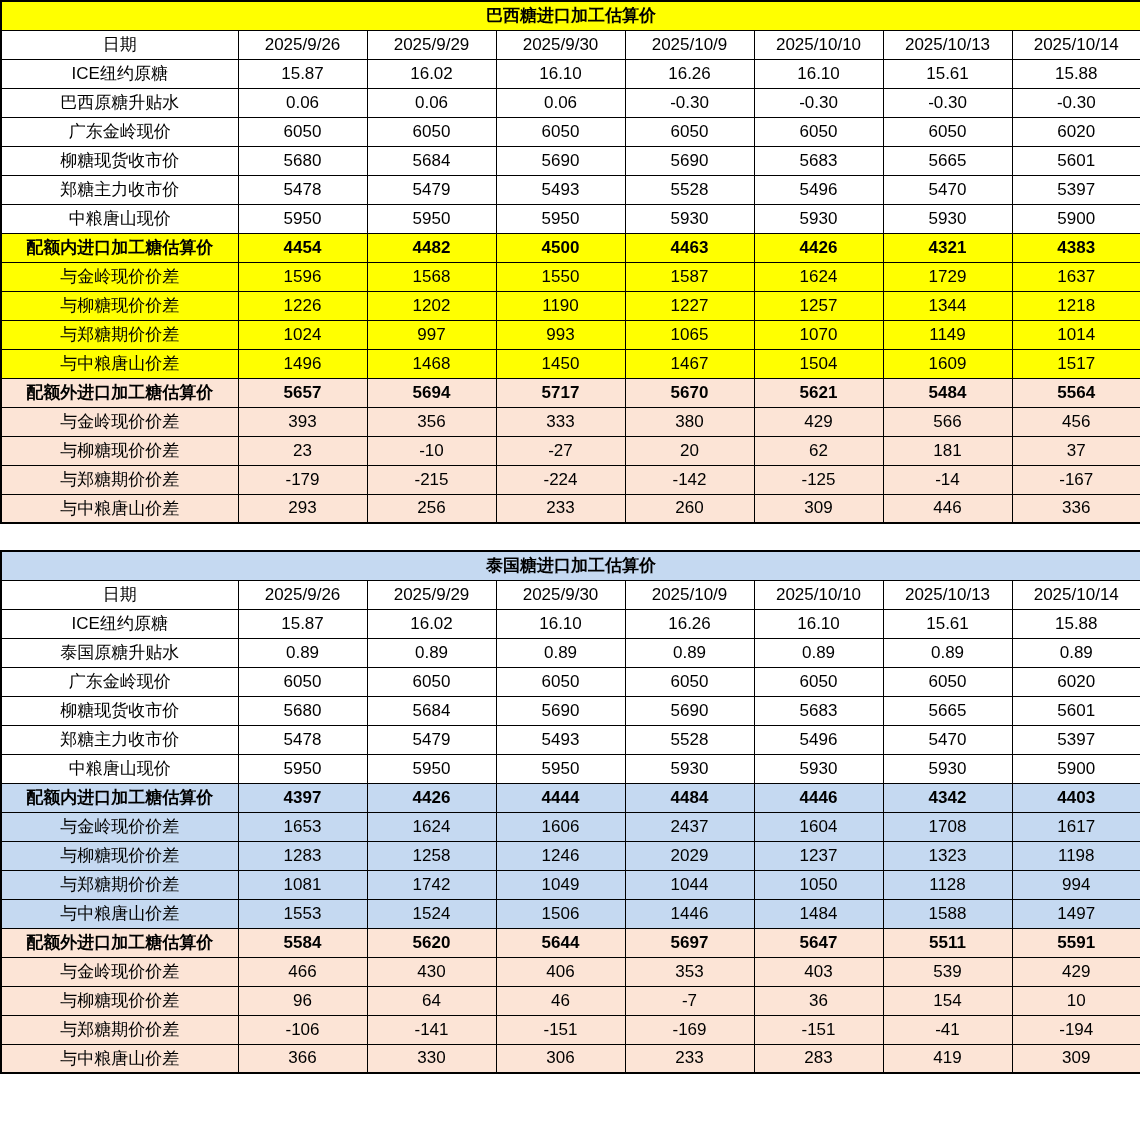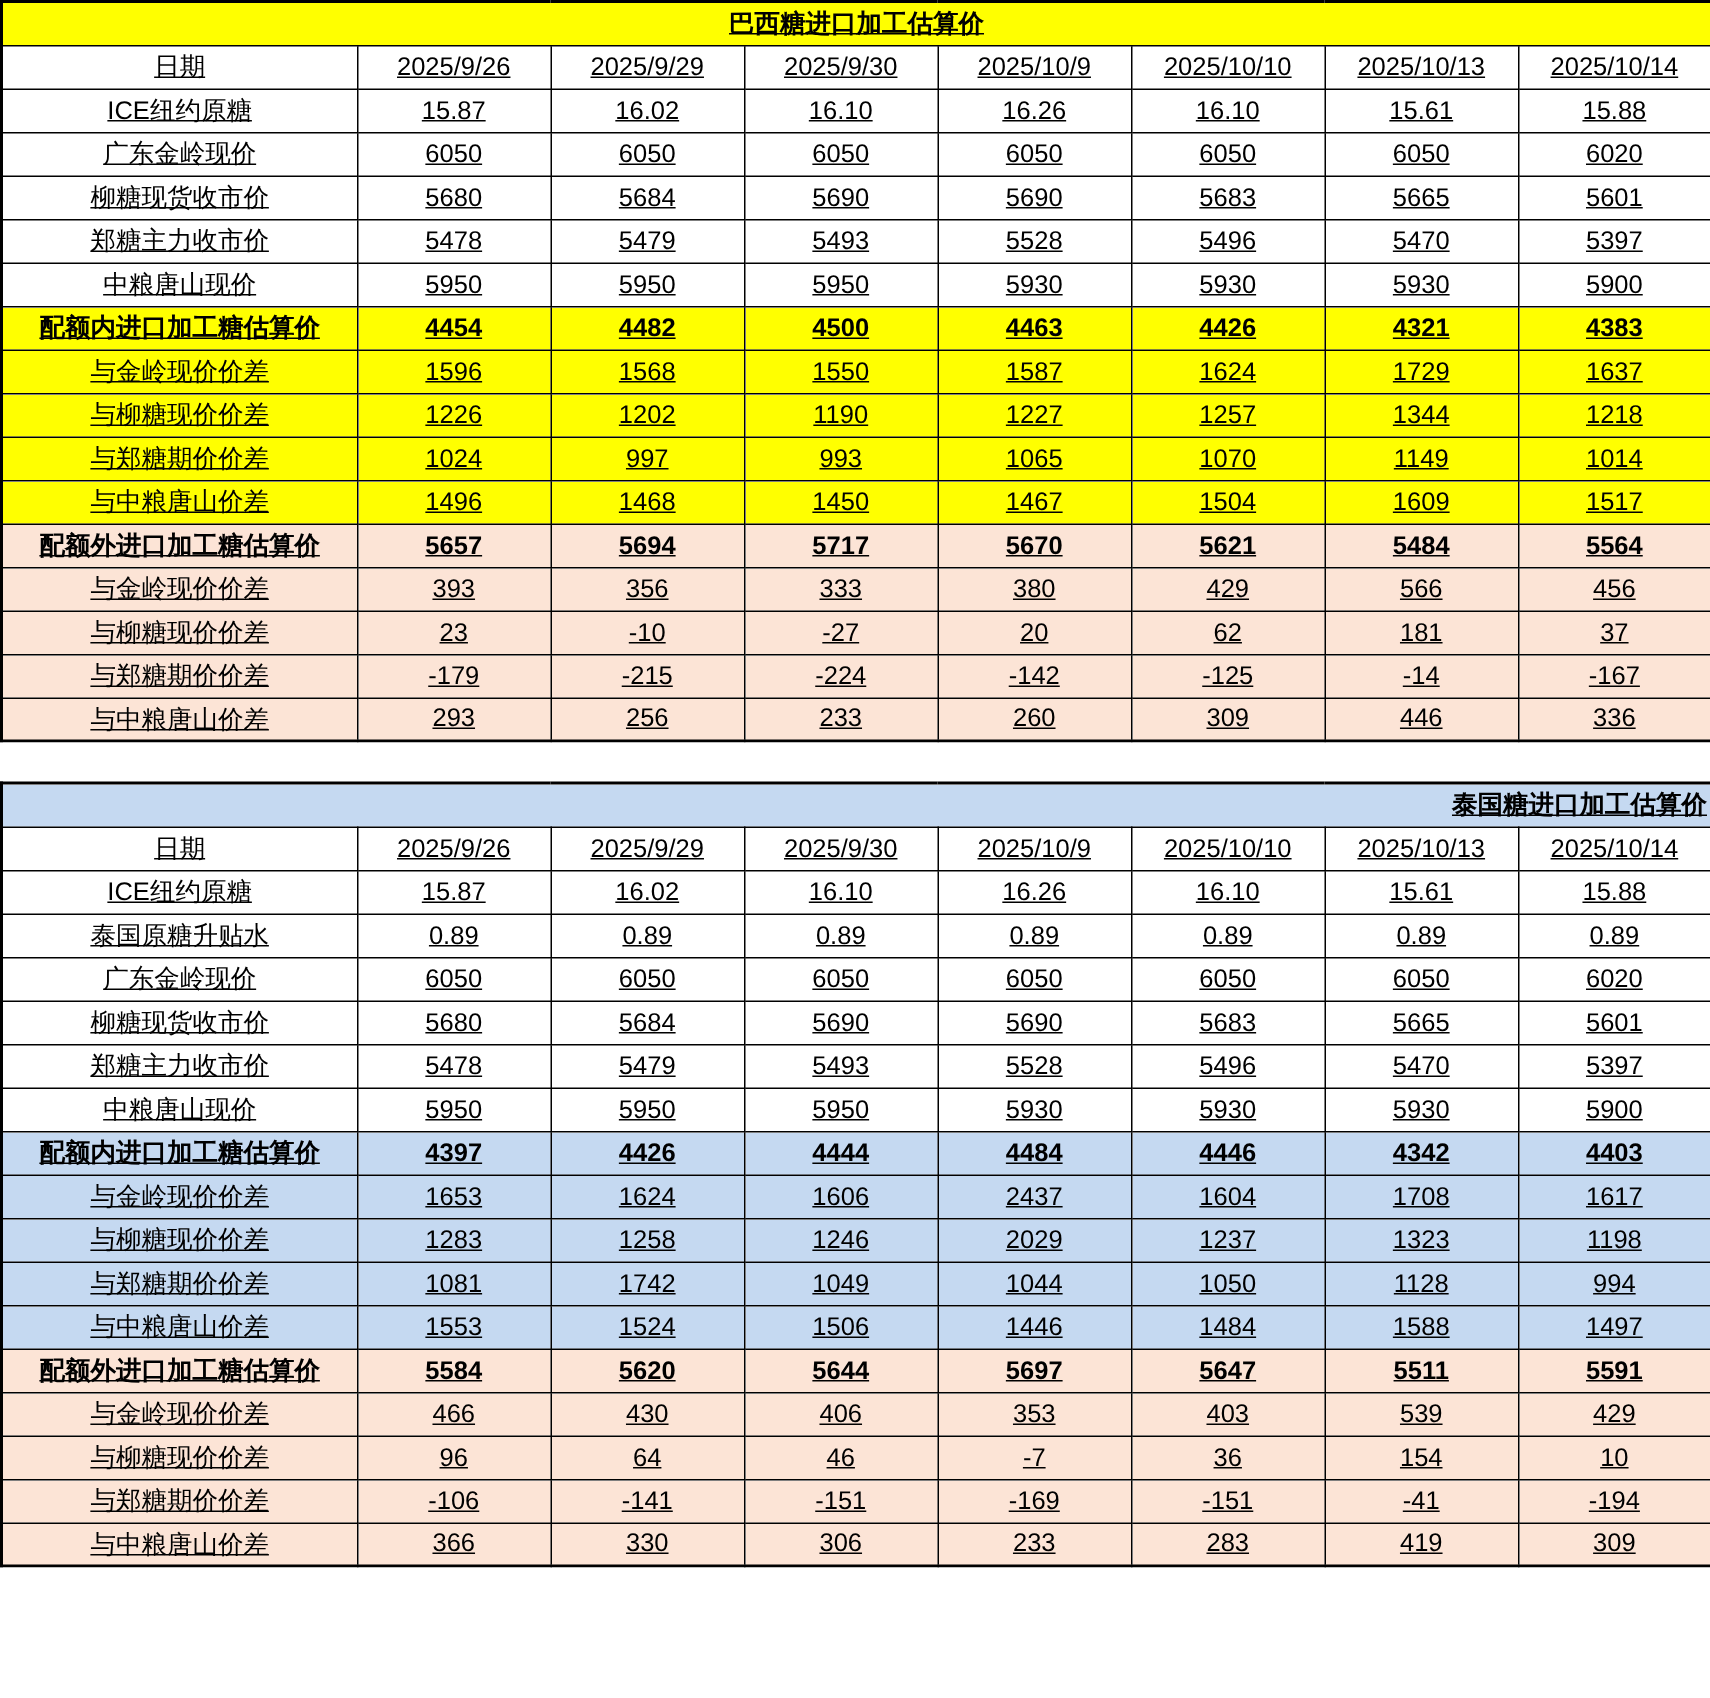--- a/index.html
+++ b/index.html
@@ -1,21 +1,21 @@
 <!DOCTYPE html>
 <html><head>
 <meta charset="utf-8">
 <style>
   * { margin: 0; padding: 0; box-sizing: border-box; }
   html, body {
     width: 1140px;
     background: #ffffff;
     font-family: "Liberation Sans", "DejaVu Sans", sans-serif;
   }
-  .sheet { width: 1140px; text-decoration: underline; }
+  .sheet { width: 1140px; }
   table.price-table {
     width: 1140px;
     table-layout: fixed;
     border-collapse: collapse;
     border: 2px solid #000;
   }
   table.price-table td {
     border: 1px solid #000;
     height: 29px;
     text-align: center;
@@ -67,20 +67,30 @@
         <tr>
           <td>ICE纽约原糖</td>
           <td>15.87</td>
           <td>16.02</td>
           <td>16.10</td>
           <td>16.26</td>
           <td>16.10</td>
           <td>15.61</td>
           <td>15.88</td>
         </tr>
+        <tr style="color: rgb(255, 0, 0);">
+          <td>巴西原糖升贴水</td>
+          <td>0.06</td>
+          <td>0.06</td>
+          <td>0.06</td>
+          <td>-0.30</td>
+          <td>-0.30</td>
+          <td>-0.30</td>
+          <td>-0.30</td>
+        </tr>
         <tr>
           <td>广东金岭现价</td>
           <td>6050</td>
           <td>6050</td>
           <td>6050</td>
           <td>6050</td>
           <td>6050</td>
           <td>6050</td>
           <td>6020</td>
         </tr>
@@ -225,21 +235,21 @@
       <col style="width:129px">
         <col style="width:129px">
         <col style="width:129px">
       <col style="width:129px">
         <col style="width:129px">
         <col style="width:129px">
         <col style="width:129px">
     </colgroup>
     <thead>
       <tr>
-        <td colspan="8" class="title-cell" style="background: rgb(197, 217, 241); text-align: right;">泰国糖进口加工估算价</td>
+        <td colspan="8" class="title-cell" style="background: rgb(197, 217, 241);">泰国糖进口加工估算价</td>
       </tr>
     </thead>
     <tbody>
         <tr>
           <td>日期</td>
           <td>2025/9/26</td>
           <td>2025/9/29</td>
           <td>2025/9/30</td>
           <td>2025/10/9</td>
           <td>2025/10/10</td>

